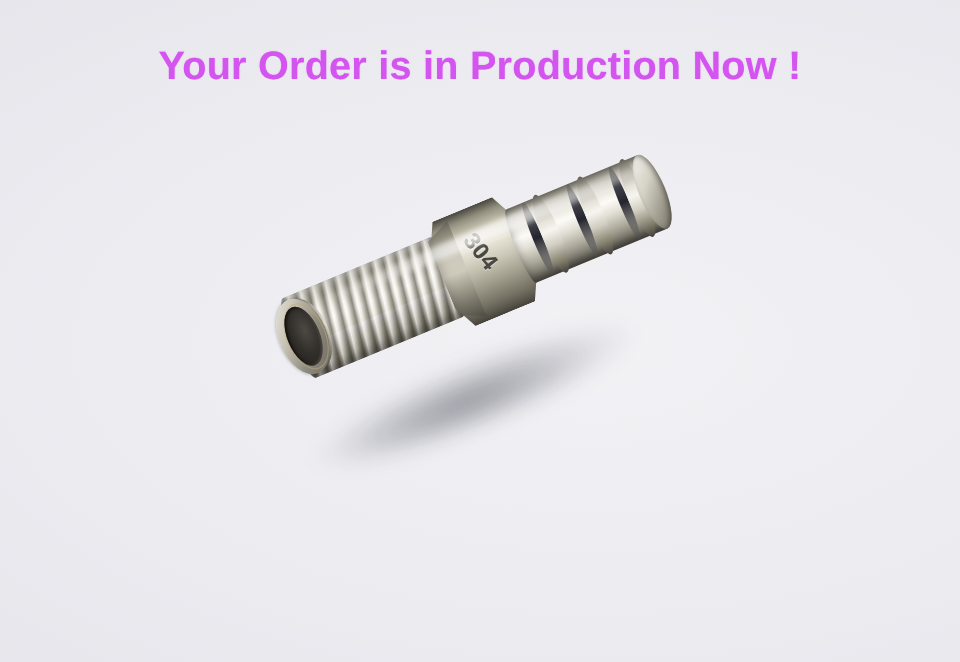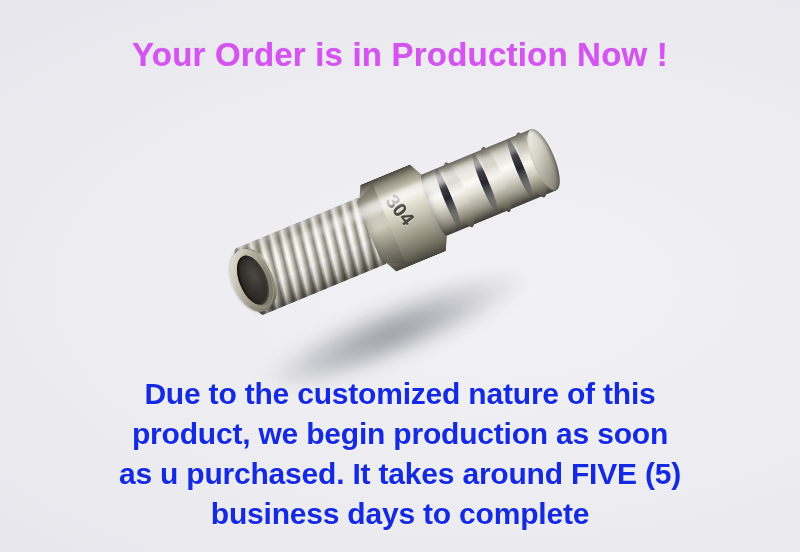--- a/index.html
+++ b/index.html
@@ -294,20 +294,14 @@
       <div class="barb-groove" style="left:262px;"></div>
       <div class="barb-ridge" style="left:270px;"></div>
       <div class="barb-groove" style="left:300px;"></div>
       <div class="barb-ridge" style="left:308px;"></div>
 
       <div class="barb-cap"></div>
       <div class="spec-hilite"></div>
     </div>
   </div>
 
-  <div class="bodycopy">
-    <span class="line">Due to the customized nature of this</span>
-    <span class="line">product, we begin production as soon</span>
-    <span class="line">as u purchased. It takes around FIVE (5)</span>
-    <span class="line">business days to complete</span>
-  </div>
 
 </div>
 
 </body></html>

